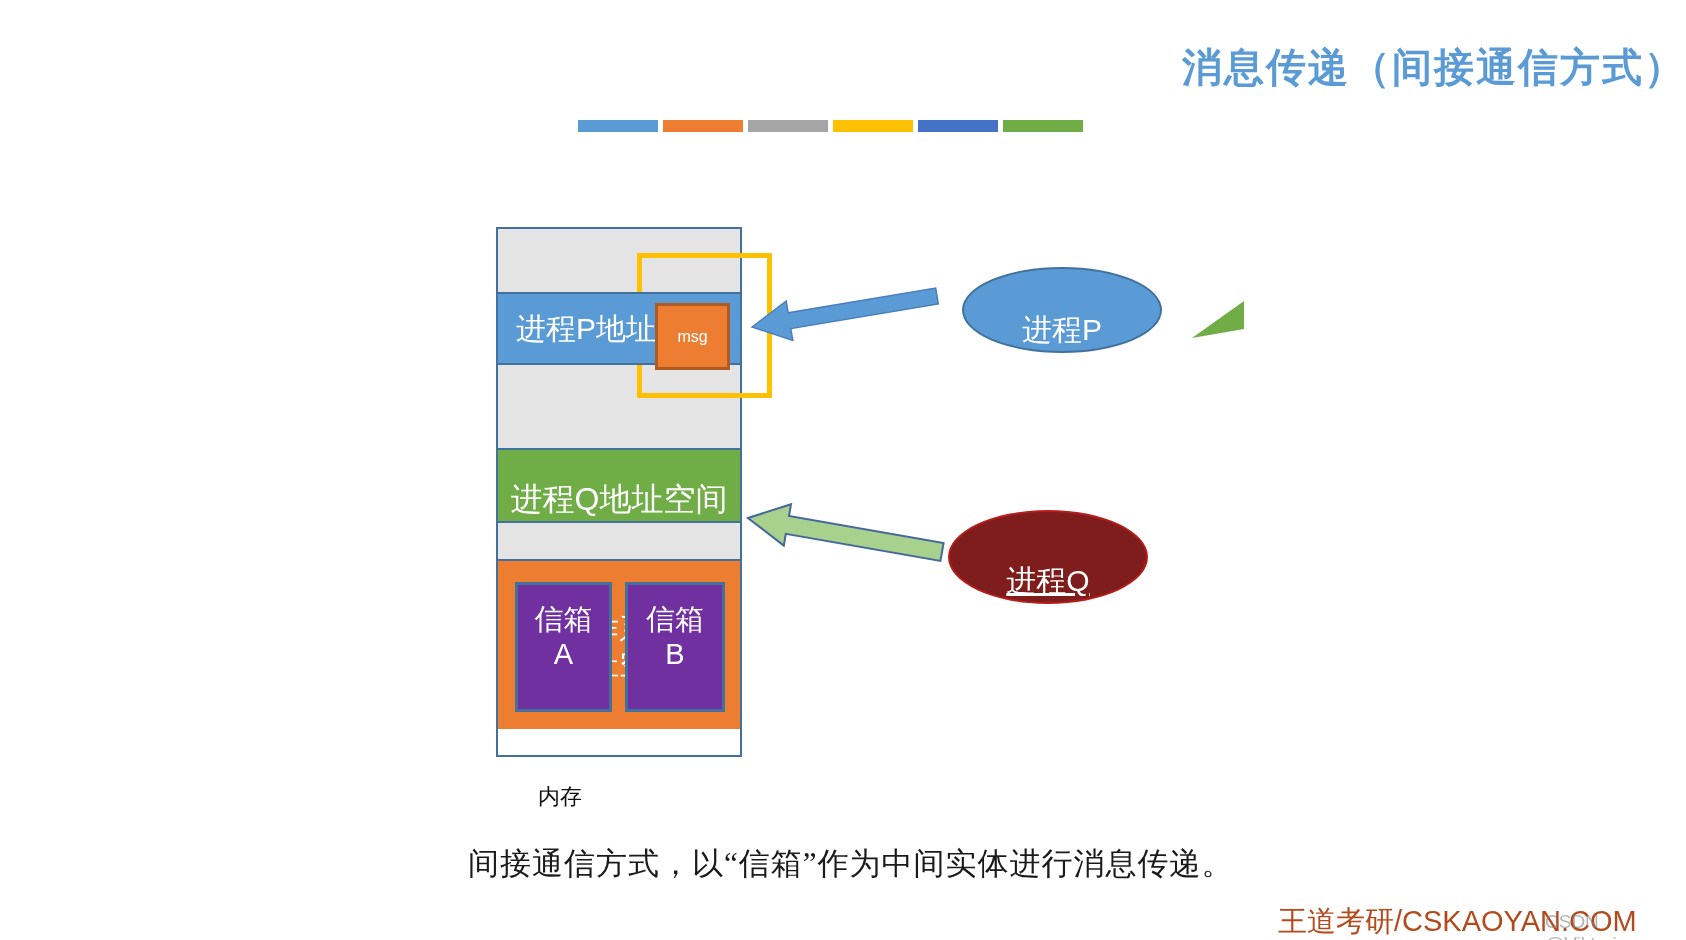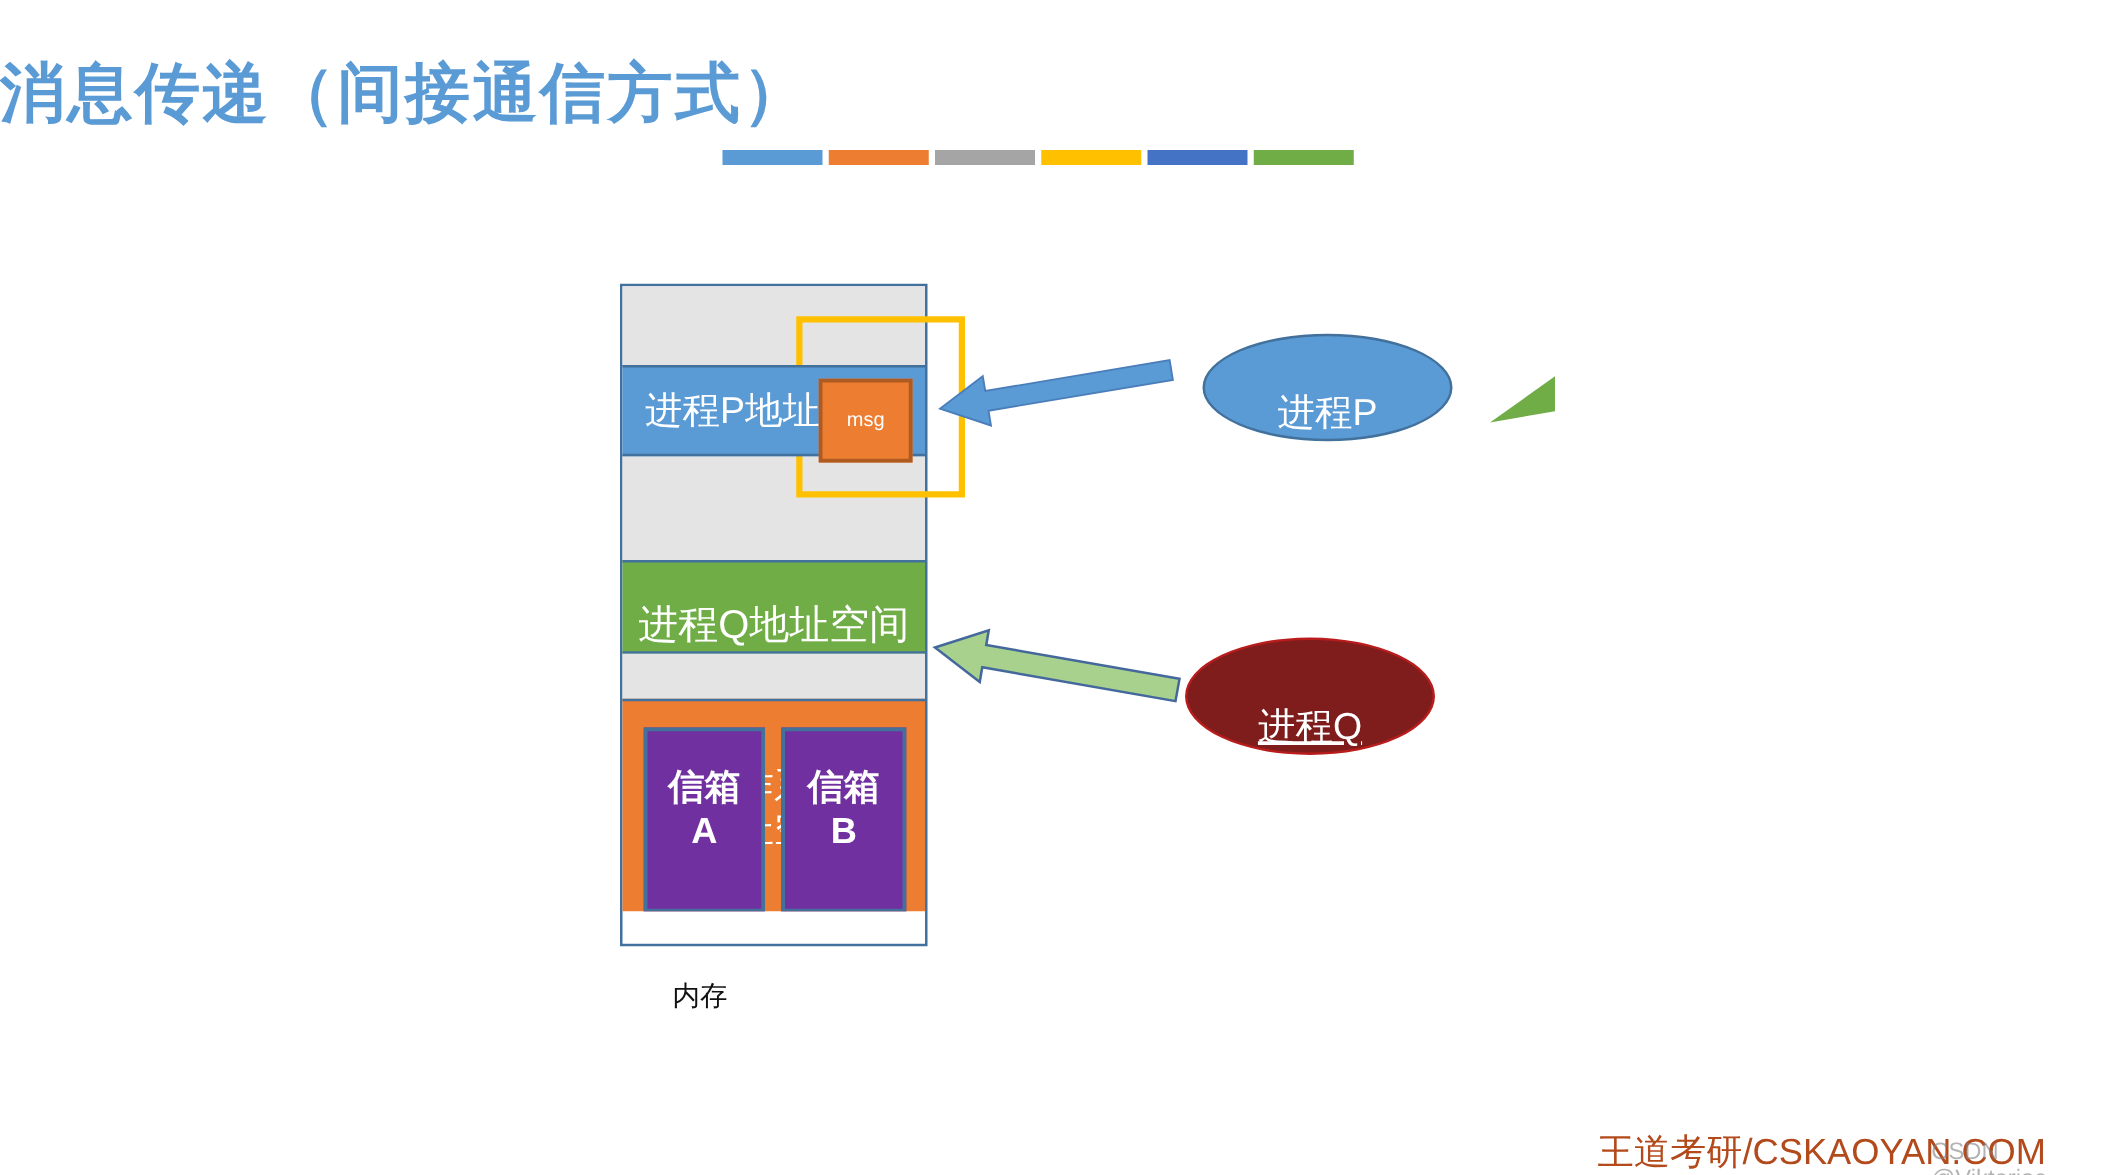--- a/index.html
+++ b/index.html
@@ -1,43 +1,43 @@
 <!DOCTYPE html>
 <html><head>
 <meta charset="utf-8">
 <style>
   html,body{margin:0;padding:0;background:#ffffff;}
   body{font-family:"Liberation Sans","DejaVu Sans",sans-serif;}
   .canvas{position:relative;width:1686px;height:940px;background:#ffffff;overflow:hidden;}
 
   
-  .title{position:absolute;left:0;top:40px;width:100%;text-align:left;
-         font-size:52px;font-weight:bold;color:#5B9BD5;letter-spacing:2px;}
+  .title{position:absolute;left:0;top:40px;width:100%;text-align:right;
+         font-size:40px;font-weight:bold;color:#5B9BD5;letter-spacing:2px;}
   .bars{position:absolute;left:578px;top:120px;display:flex;gap:5px;}
   .bars .bar{width:80px;height:12px;}
 
   
   .mem-column{position:absolute;left:496px;top:227px;width:246px;height:530px;
               border:2px solid #41719C;box-sizing:border-box;display:flex;flex-direction:column;}
   .band{width:100%;box-sizing:border-box;}
   .band-gray{background:#E5E4E4;}
   .g1{height:63px;}
   .band-blue{height:73px;background:#5B9BD5;border-top:2px solid #41719C;border-bottom:2px solid #41719C;
              position:relative;z-index:3;color:#ffffff;font-size:30px;line-height:69px;
              padding-left:18px;white-space:nowrap;overflow:hidden;}
   .g2{height:83px;}
   .band-green{height:75px;background:#70AD47;border-top:2px solid #41719C;border-bottom:2px solid #41719C;
               color:#ffffff;font-size:32px;line-height:99px;text-align:center;}
   .g3{height:36px;}
   .band-orange{height:170px;background:#ED7D31;border-top:2px solid #41719C;position:relative;overflow:hidden;}
   .os-hidden{position:absolute;left:0;top:50px;width:100%;text-align:center;color:#ffffff;
              font-size:30px;line-height:35px;z-index:0;}
-  .mailbox{position:absolute;top:21px;width:97px;height:148px;background:#7030A0;
+  .mailbox{position:absolute;top:21px;width:97px;height:130px;background:#7030A0;
            border:3px solid #44719C;box-sizing:border-box;z-index:1;color:#ffffff;
-           text-align:center;font-size:29px;line-height:35px;padding-top:28px;font-weight:bold;}
+           text-align:center;font-size:29px;line-height:35px;padding-top:17px;}
   .mb-a{left:17px;}
   .mb-b{left:127px;width:100px;}
 
   
   .yellow-rect{position:absolute;left:637px;top:253px;width:135px;height:145px;
                border:5px solid #FFC000;box-sizing:border-box;z-index:2;}
 
   
   .msg-box{position:absolute;left:655px;top:303px;width:75px;height:67px;background:#ED7D31;
            border:3px solid #AE5A21;box-sizing:border-box;z-index:4;color:#ffffff;
@@ -117,16 +117,17 @@
   </div>
   <div class="ellipse ellipse-q">
     <span>进程Q</span>
   </div>
 
   <svg class="callout-tail" width="70" height="55">
     <polygon points="59,8 7,45 59,36" fill="#70AD47"></polygon>
   </svg>
 
   <div class="mem-label">内存</div>
+  <div class="caption">间接通信方式，以“信箱”作为中间实体进行消息传递。</div>
   <div class="brand">王道考研/CSKAOYAN.COM</div>
   <div class="watermark">CSDN @Viktoriae</div>
 
 </div>
 
 </body></html>

